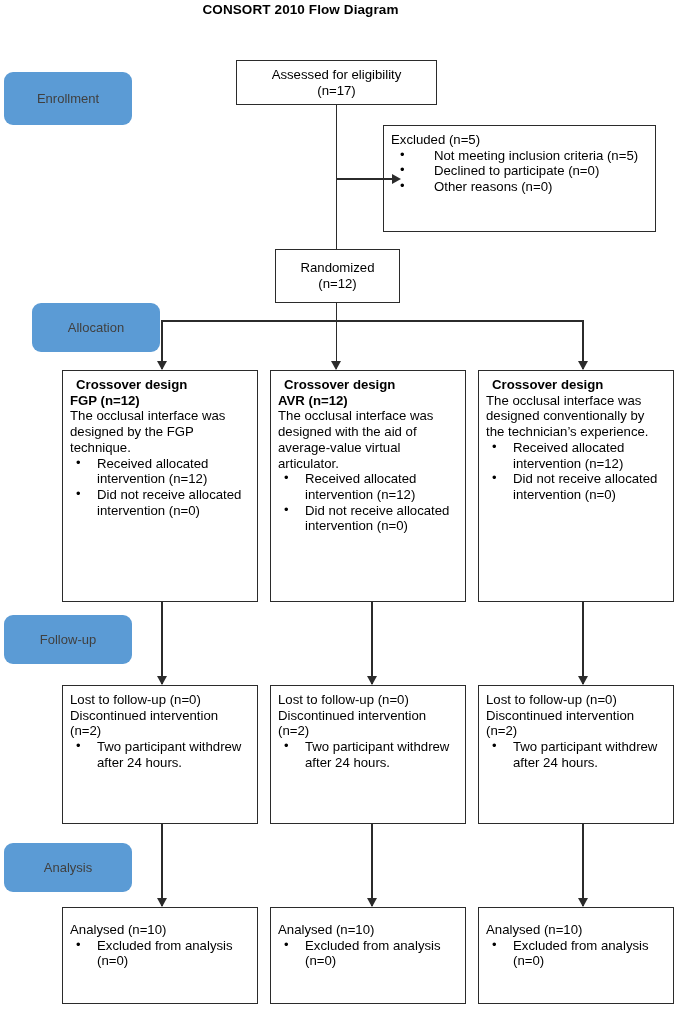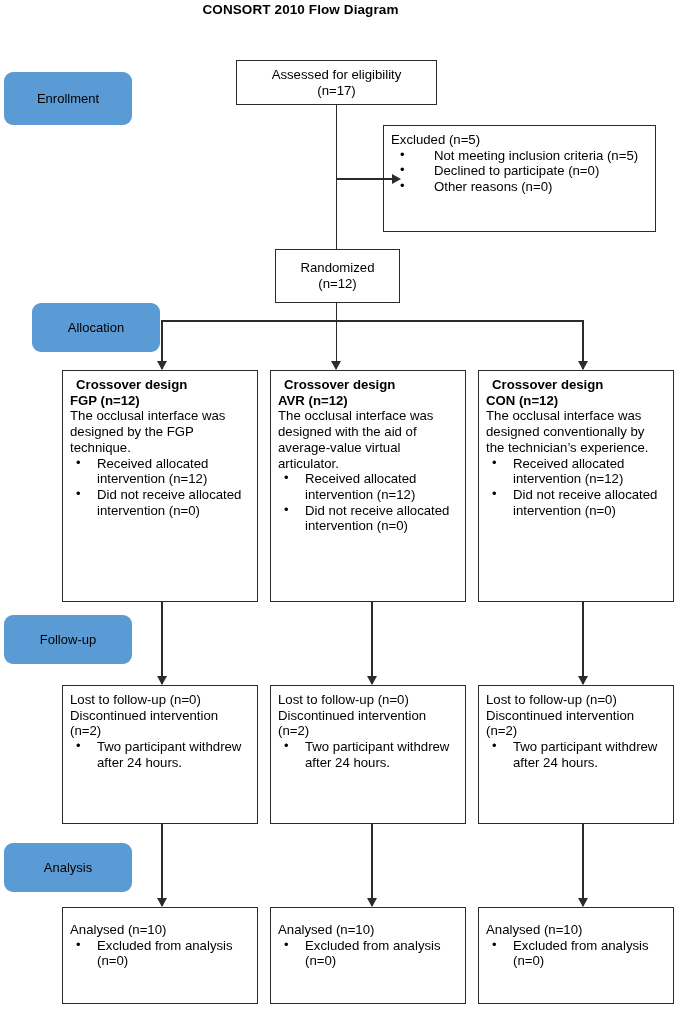--- a/index.html
+++ b/index.html
@@ -22,21 +22,21 @@
     top: 2px;
     width: 601px;
     text-align: center;
     font-size: 13.5px;
     font-weight: bold;
     letter-spacing: 0.1px;
   }
   .pill {
     position: absolute;
     background: #5b9bd5;
-    color: #000000;
+    color: #404040;
     border-radius: 9px;
     display: flex;
     align-items: center;
     justify-content: center;
     font-size: 13px;
     box-sizing: border-box;
   }
   .box {
     position: absolute;
     border: 1.6px solid #2b2b2b;
@@ -184,21 +184,20 @@
     <span class="txt">The occlusal  interface was designed with the aid of average-value virtual articulator.</span>
     <ul class="bl">
       <li>Received allocated intervention (n=12)</li>
       <li>Did not receive allocated intervention (n=0)</li>
     </ul>
   </div>
 
   <div class="box" style="left:478px; top:370px; width:196px; height:232px;">
     <span class="hdr">
       <span class="hdr-line1">Crossover design</span>
-      <span class="hdr-line2">CON (n=12)</span>
     </span>
     <span class="txt">The occlusal  interface was designed conventionally by the technician’s experience.</span>
     <ul class="bl">
       <li>Received allocated intervention (n=12)</li>
       <li>Did not receive allocated intervention (n=0)</li>
     </ul>
   </div>
 
   <div class="vline" style="left:161px; top:602px; height:82px;"></div>
   <div class="vline" style="left:371px; top:602px; height:82px;"></div>

